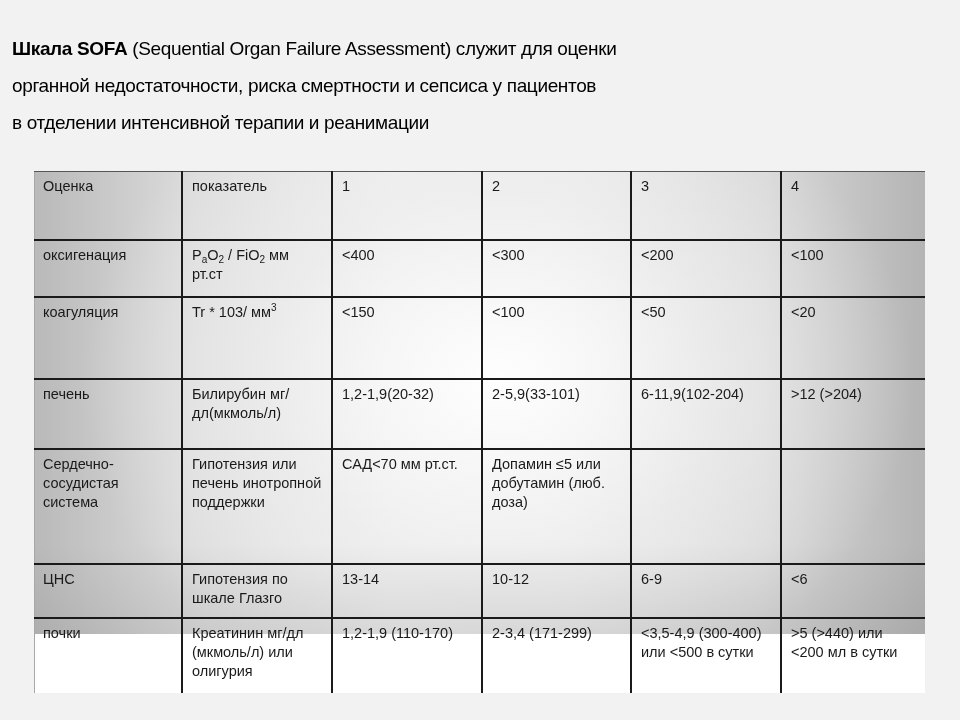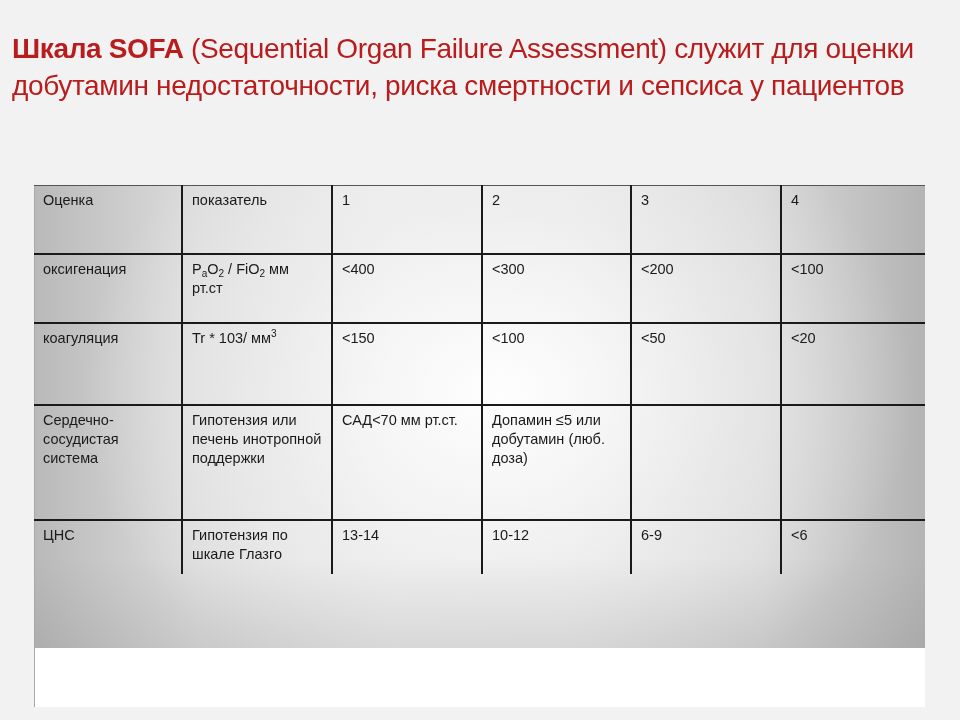--- a/index.html
+++ b/index.html
@@ -14,36 +14,35 @@
     overflow: hidden;
     font-family: "Liberation Sans", sans-serif;
     color: #111;
   }
   .title {
     position: absolute;
     left: 12px;
     top: 30px;
     width: 945px;
     font-family: "Liberation Sans", sans-serif;
-    font-size: 28px;
+    font-size: 19px;
     line-height: 37px;
-    color: #b91c1c;
+    color: #000000;
     letter-spacing: -0.35px;
   }
   .title .line { display: block; white-space: nowrap; }
   .title b { font-weight: bold; }
 
   .table-wrap {
     position: absolute;
     left: 34px;
     top: 171px;
     width: 891px;
     height: 522px;
     overflow: hidden;
-    margin-top: 14px;
   }
   
   .table-bg {
     position: absolute;
     left: 0; top: 0;
     width: 891px;
     height: 463px;
     background:
       radial-gradient(ellipse 520px 420px at 52% 45%, rgba(255,255,255,0.95) 0%, rgba(240,240,240,0.6) 45%, rgba(200,200,200,0) 80%),
       linear-gradient(to right, #b9b9b9 0%, #dcdcdc 18%, #ececec 40%, #eaeaea 60%, #d8d8d8 82%, #b4b4b4 100%);
@@ -98,21 +97,22 @@
   .c5 { width: 144px; }
   sub, sup { font-size: 10px; line-height: 0; }
   sub { vertical-align: -3px; }
   sup { vertical-align: 6px; }
 </style>
 </head>
 <body>
 
 <div class="title">
   <span class="line"><b>Шкала SOFA</b><span> (Sequential Organ Failure Assessment) служит для оценки</span></span>
-  <span class="line">добутамин недостаточности, риска смертности и сепсиса у пациентов</span>
+  <span class="line">органной недостаточности, риска смертности и сепсиса у пациентов</span>
+  <span class="line">в отделении интенсивной терапии и реанимации</span>
 </div>
 
 <div class="table-wrap">
   <div class="table-bg"></div>
   <div class="table-white"></div>
   <div class="left-edge"></div>
 
   <table class="sofa">
     <colgroup>
       <col class="c0">
@@ -124,47 +124,63 @@
     </colgroup>
     <tbody>
         <tr style="height:68px">
       <td>Оценка</td>
       <td>показатель</td>
       <td>1</td>
       <td>2</td>
       <td>3</td>
       <td>4</td>
     </tr>
-    <tr style="height:69px">
+    <tr style="height:57px">
       <td>оксигенация</td>
       <td><span>P</span><sub>a</sub><span>O</span><sub>2</sub><span> / FiO</span><sub>2</sub><span> мм рт.ст</span></td>
       <td>&lt;400</td>
       <td>&lt;300</td>
       <td>&lt;200</td>
       <td>&lt;100</td>
     </tr>
     <tr style="height:82px">
       <td>коагуляция</td>
       <td><span>Tr * 103/ мм</span><sup>3</sup></td>
       <td>&lt;150</td>
       <td>&lt;100</td>
       <td>&lt;50</td>
       <td>&lt;20</td>
+    </tr>
+    <tr style="height:70px">
+      <td>печень</td>
+      <td>Билирубин мг/дл(мкмоль/л)</td>
+      <td>1,2-1,9(20-32)</td>
+      <td>2-5,9(33-101)</td>
+      <td>6-11,9(102-204)</td>
+      <td>&gt;12 (&gt;204)</td>
     </tr>
     <tr style="height:115px">
       <td>Сердечно-сосудистая система</td>
       <td>Гипотензия или печень инотропной поддержки</td>
       <td>САД&lt;70 мм рт.ст.</td>
       <td>Допамин ≤5 или добутамин (люб. доза)</td>
       <td></td>
       <td></td>
     </tr>
     <tr style="height:54px">
       <td>ЦНС</td>
       <td>Гипотензия по шкале Глазго</td>
       <td>13-14</td>
       <td>10-12</td>
       <td>6-9</td>
       <td>&lt;6</td>
     </tr>
+    <tr style="height:88px">
+      <td>почки</td>
+      <td>Креатинин мг/дл (мкмоль/л) или олигурия</td>
+      <td>1,2-1,9 (110-170)</td>
+      <td>2-3,4 (171-299)</td>
+      <td>&lt;3,5-4,9 (300-400) или &lt;500 в сутки</td>
+      <td>&gt;5 (&gt;440) или &lt;200 мл в сутки</td>
+    </tr>
   </tbody>
     </table>
 </div>
 
 </body></html>

